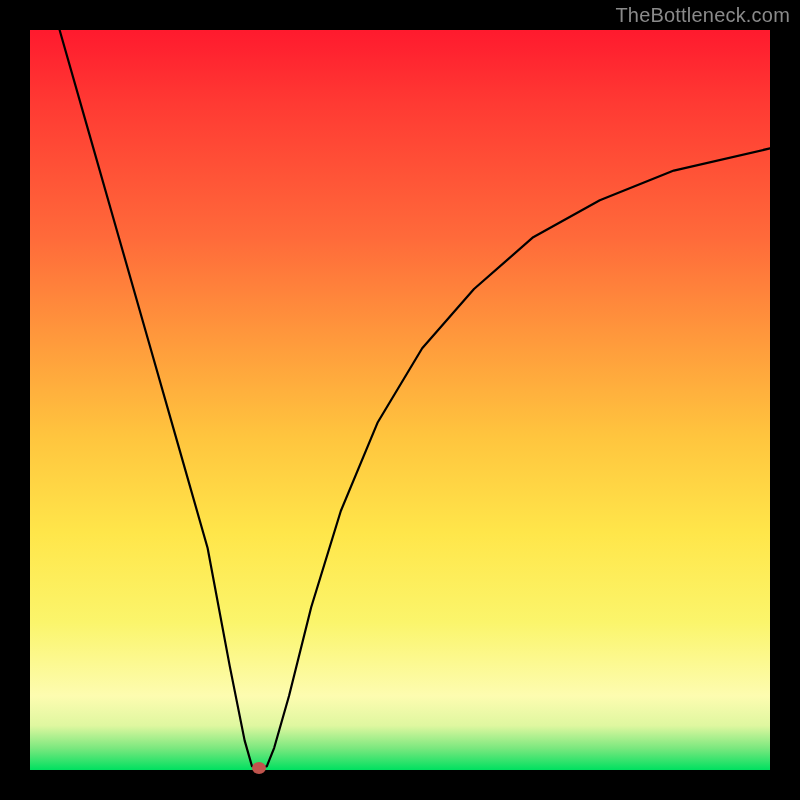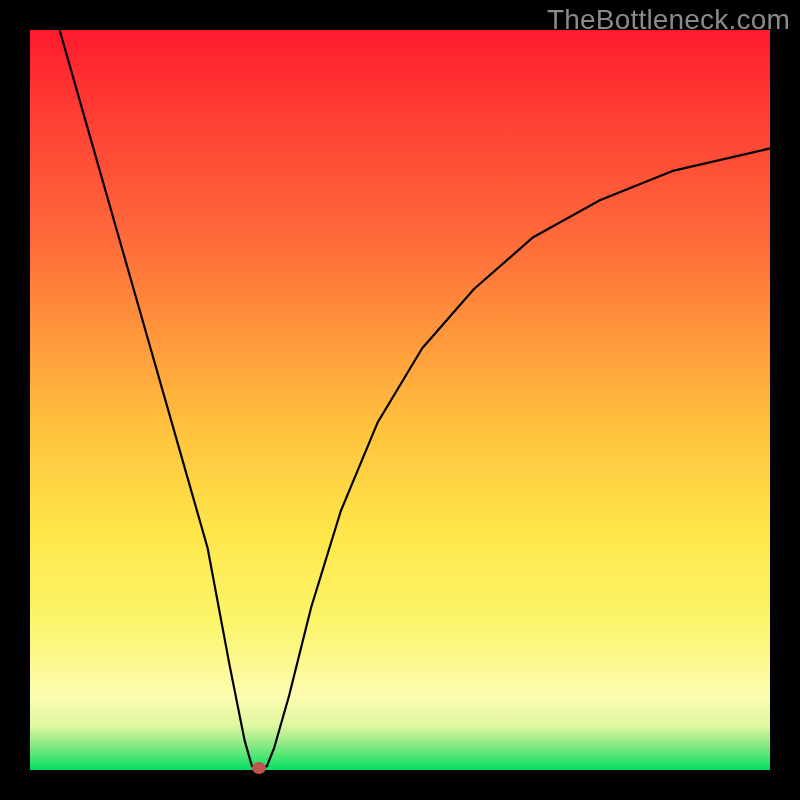--- a/index.html
+++ b/index.html
@@ -36,21 +36,21 @@
       #dff7a0 94%,
       #7de87f 97%,
       #00e060 100%
     );
   }
   .watermark {
     position: absolute;
     top: 4px;
     right: 10px;
     color: #8a8a8a;
-    font-size: 28px;
+    font-size: 20px;
     font-weight: 500;
     letter-spacing: 0.2px;
     user-select: none;
   }
   svg.curve {
     position: absolute;
     left: 0;
     top: 0;
     width: 740px;
     height: 740px;

